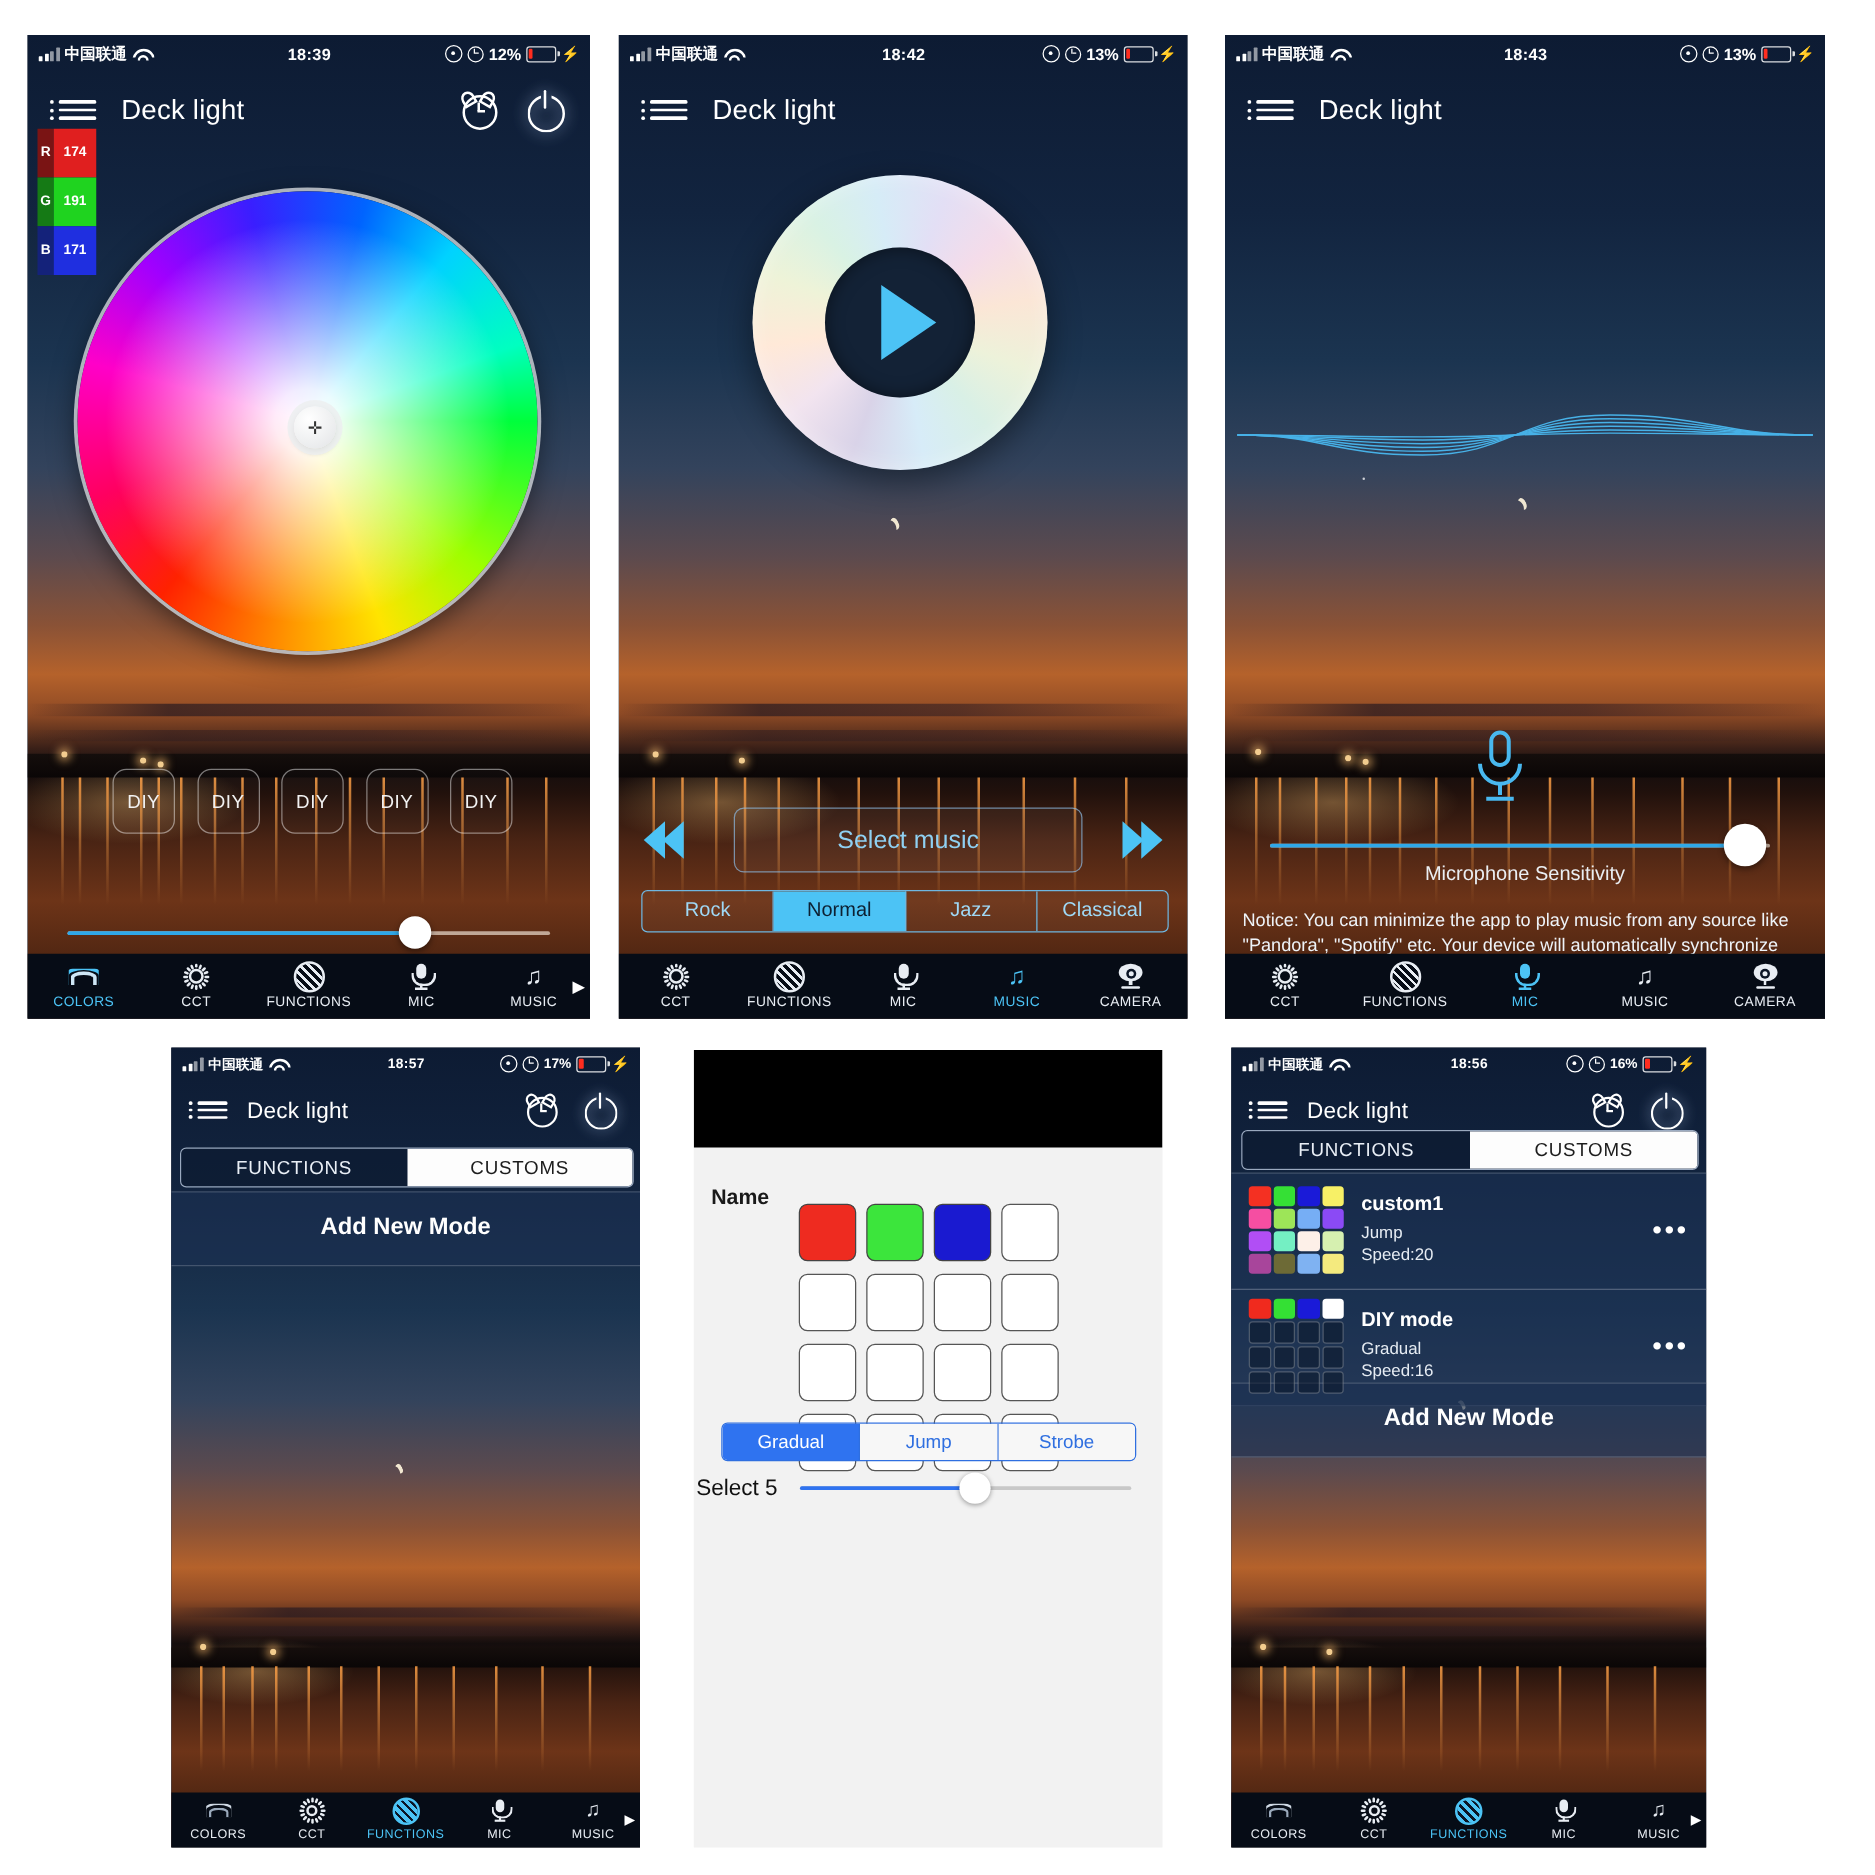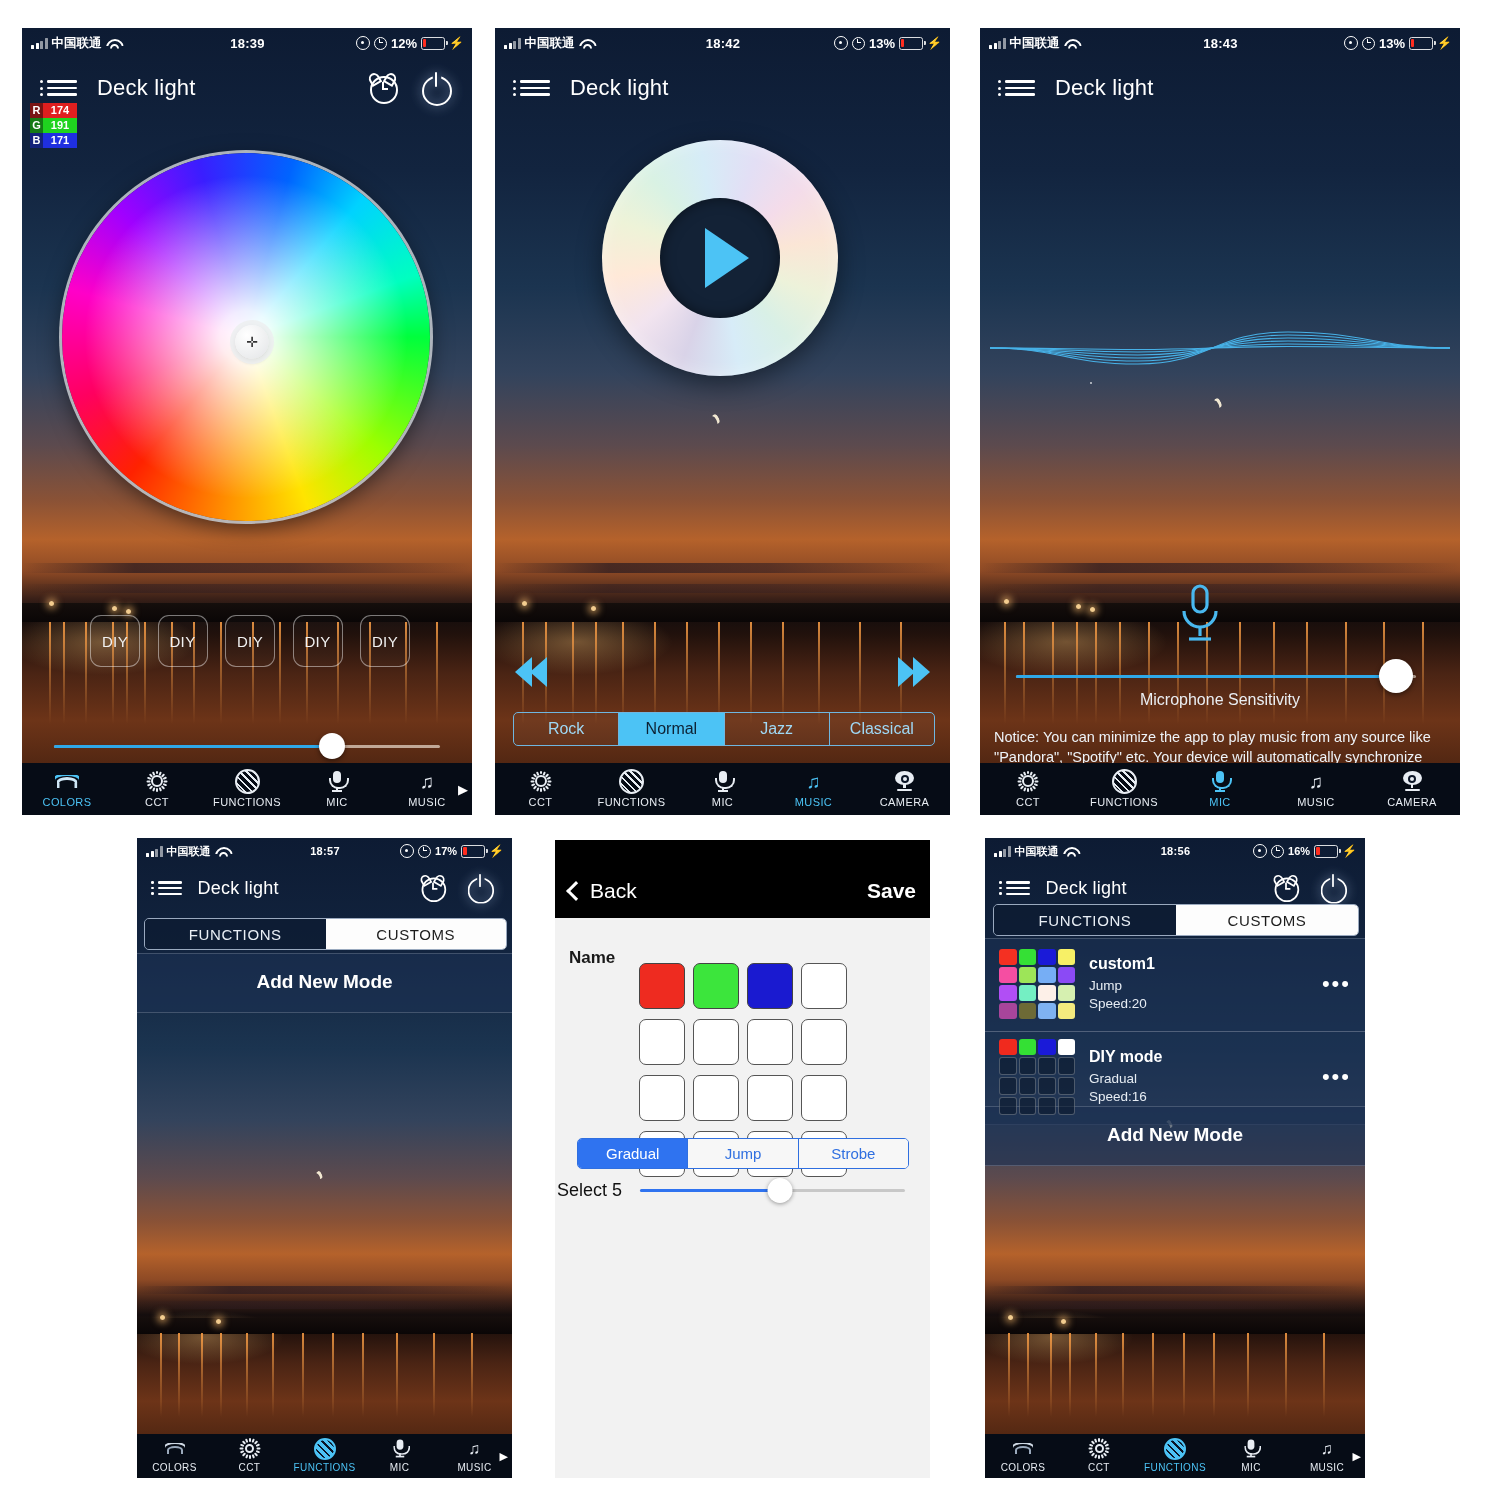--- a/index.html
+++ b/index.html
@@ -91,21 +91,21 @@
   .clk .er{right:2px;top:0;transform:rotate(30deg);}
   .pwr{width:32px;height:32px;position:relative;filter:drop-shadow(0 0 6px rgba(190,215,255,.85));}
   .pwr .o{position:absolute;left:2px;top:4px;width:26px;height:26px;border:2.8px solid #fff;border-radius:50%;
     clip-path:polygon(0 0,36% 0,36% 40%,64% 40%,64% 0,100% 0,100% 100%,0 100%);}
   .pwr .b{position:absolute;left:14.6px;top:0px;width:2.8px;height:15px;background:#fff;border-radius:1.4px;}
 
   
   .rgbchip{position:absolute;z-index:6;font-size:11px;font-weight:bold;line-height:1;}
   .rgbchip div{display:flex;align-items:stretch;}
   .rgbchip .k{width:13px;display:flex;align-items:center;justify-content:center;color:#fff;padding:2px 0;}
-  .rgbchip .v{padding:2px 4px;color:#fff;min-width:26px;text-align:center;}
+  .rgbchip .v{padding:14px 4px;color:#fff;min-width:26px;text-align:center;}
   .rgbchip .r .k{background:#7a1414}.rgbchip .r .v{background:#e01f1f}
   .rgbchip .g .k{background:#157a15}.rgbchip .g .v{background:#1fd31f}
   .rgbchip .b .k{background:#14227a}.rgbchip .b .v{background:#1f2fe0}
 
   .wheel{position:absolute;border-radius:50%;
     box-shadow:0 0 0 3px rgba(200,205,210,.85), 0 6px 22px rgba(0,0,0,.55);
     background:
       radial-gradient(circle at 50% 50%, rgba(255,255,255,1) 0%, rgba(255,255,255,.92) 10%, rgba(255,255,255,0) 62%),
       conic-gradient(from 90deg,
         #00ff3c 0deg, #9cff00 40deg, #ffe400 70deg, #ff9500 95deg,
@@ -479,20 +479,21 @@
     <div class="cd" style="left:107px;top:112px;width:236px;height:236px;">
       <div class="hole" style="width:120px;height:120px;">
         <div class="play-tri"></div>
       </div>
     </div>
 
     <div class="seekbtn" style="left:20px;top:626px;height:36px;">
       <span class="tri-l"></span>
       <span class="tri-l" style="margin-left:-2px"></span>
     </div>
+    <div class="selmusic" style="left:92px;top:618px;width:277px;height:50px;">Select music</div>
     <div class="seekbtn" style="right:20px;top:626px;height:36px;">
       <span class="tri-r"></span>
       <span class="tri-r" style="margin-left:-2px"></span>
     </div>
 
     <div class="genres" style="left:18px;top:684px;width:420px;height:32px;text-align:right;">
       <div class="genre">Rock</div>
       <div class="genre on">Normal</div>
       <div class="genre">Jazz</div>
       <div class="genre">Classical</div>
@@ -859,27 +860,20 @@
         <span class="rot"></span>
         <span class="alarm"></span>
         <span>12%</span>
         <span class="batt">
             <i style="width:12%"></i>
           </span>
         <span class="bolt">⚡</span>
       </div>
     </div>
 
-    <div class="navrow" style="top:30px;height:42px;">
-      <div class="backbtn">
-        <span class="chev"></span>
-        <span>Back</span>
-      </div>
-      <div class="savebtn">Save</div>
-    </div>
 
     <div class="lbl" style="left:14px;top:108px;font-weight:bold;">Name</div>
 
 
     <div class="grid" style="left:84px;top:123px;">
       <div class="cell" style="background:#ee2b20;border-color:#444;"></div>
       <div class="cell" style="background:#3ce53c;border-color:#444;"></div>
       <div class="cell" style="background:#1a1ad0;border-color:#444;"></div>
       <div class="cell" style="background:#ffffff;"></div>
       <div class="cell"></div>

